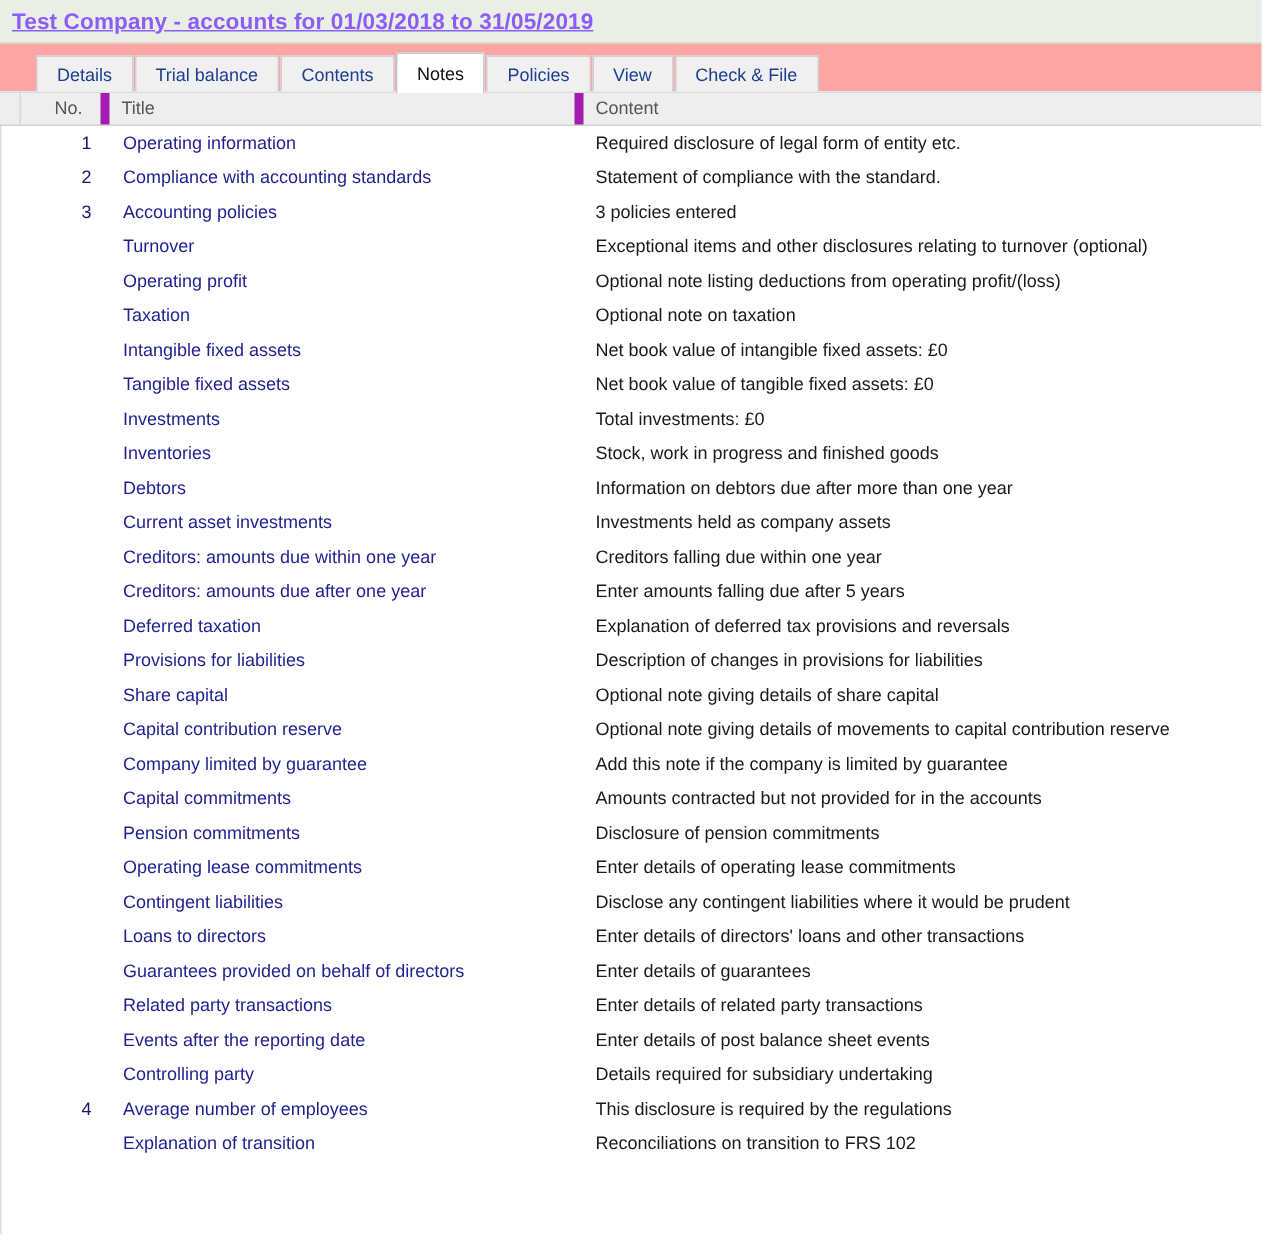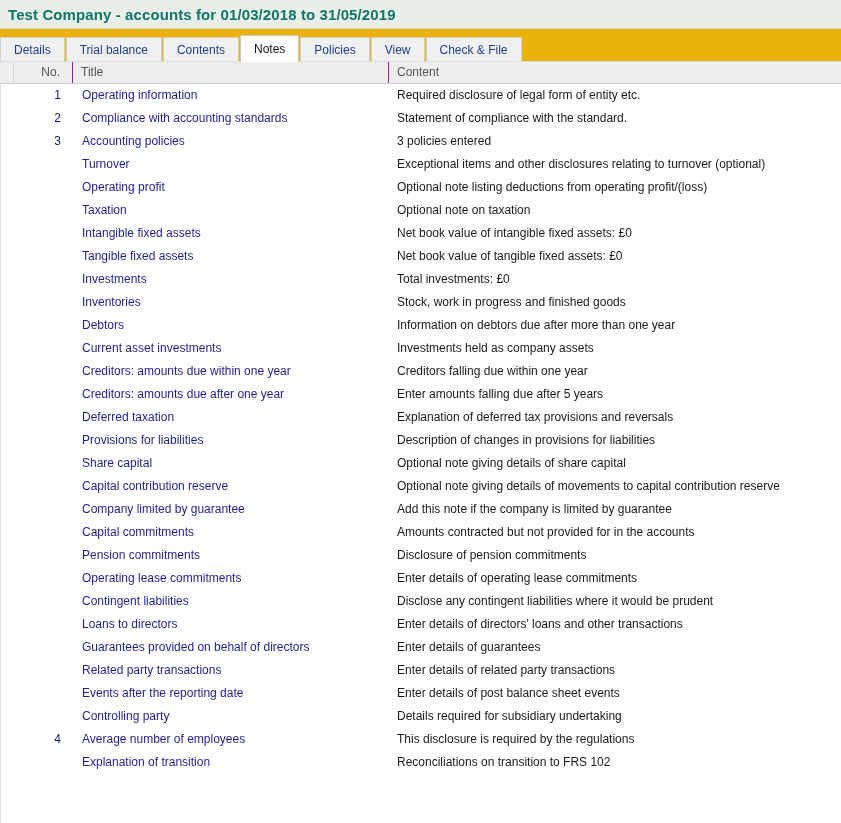--- a/index.html
+++ b/index.html
@@ -29,35 +29,36 @@
   .title-bar {
     height: 29px;
     background: #e9eee7;
     border-bottom: 1px solid #d6ded3;
     display: flex;
     align-items: center;
     padding: 0 0 0 8px;
     box-sizing: border-box;
   }
   .title-bar .title-text {
-    color: #0f766e;
+    color: #8b5cf6;
     font-weight: bold;
     font-size: 15px;
     letter-spacing: 0.1px;
     white-space: nowrap;
+    text-decoration: underline;
   }
 
   
   .tabstrip {
     position: relative;
     height: 32px;
-    background: #eab308;
+    background: #fca5a5;
     display: flex;
     align-items: flex-end;
-    padding-left: 0;
+    padding-left: 24px;
     box-sizing: border-box;
   }
   .tab {
     position: relative;
     height: 25px;
     line-height: 25px;
     padding: 0 13px;
     margin-right: 1px;
     background: #f0f0f0;
     border: 1px solid #d0d0d0;
@@ -96,21 +97,21 @@
     border-bottom: 1px solid #d2d2d2;
     color: #555555;
     font-size: 12px;
     box-sizing: border-box;
     flex: 0 0 auto;
   }
   .grid-header .hcell {
     height: 21px;
     line-height: 21px;
     box-sizing: border-box;
-    border-right: 1px solid #a21caf;
+    border-right: 6px solid #a21caf;
     padding-left: 8px;
     overflow: hidden;
     white-space: nowrap;
     color: #555555;
   }
   .grid-header .hcell.spacer {
     border-right: 1px solid #d7d7d7;
   }
   .col-gutter { width: 14px; flex: 0 0 14px; }
   .col-no     { width: 59px; flex: 0 0 59px; text-align: right; padding-right: 12px; padding-left: 0; }

